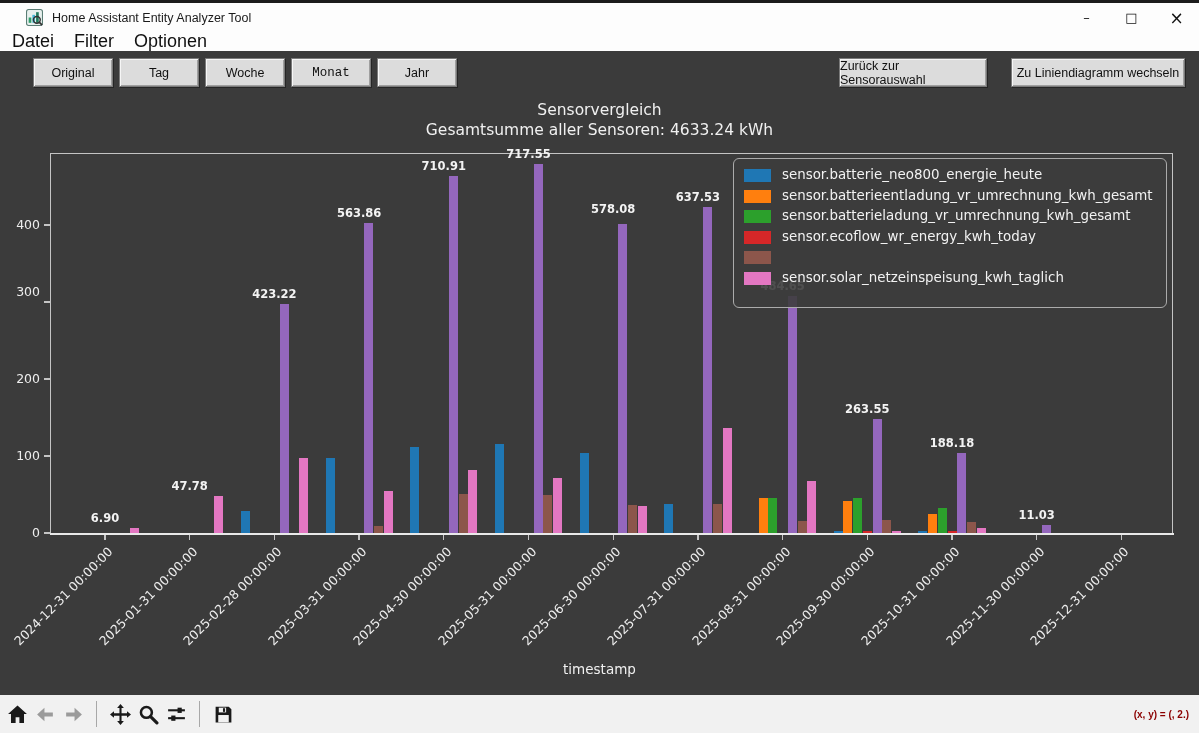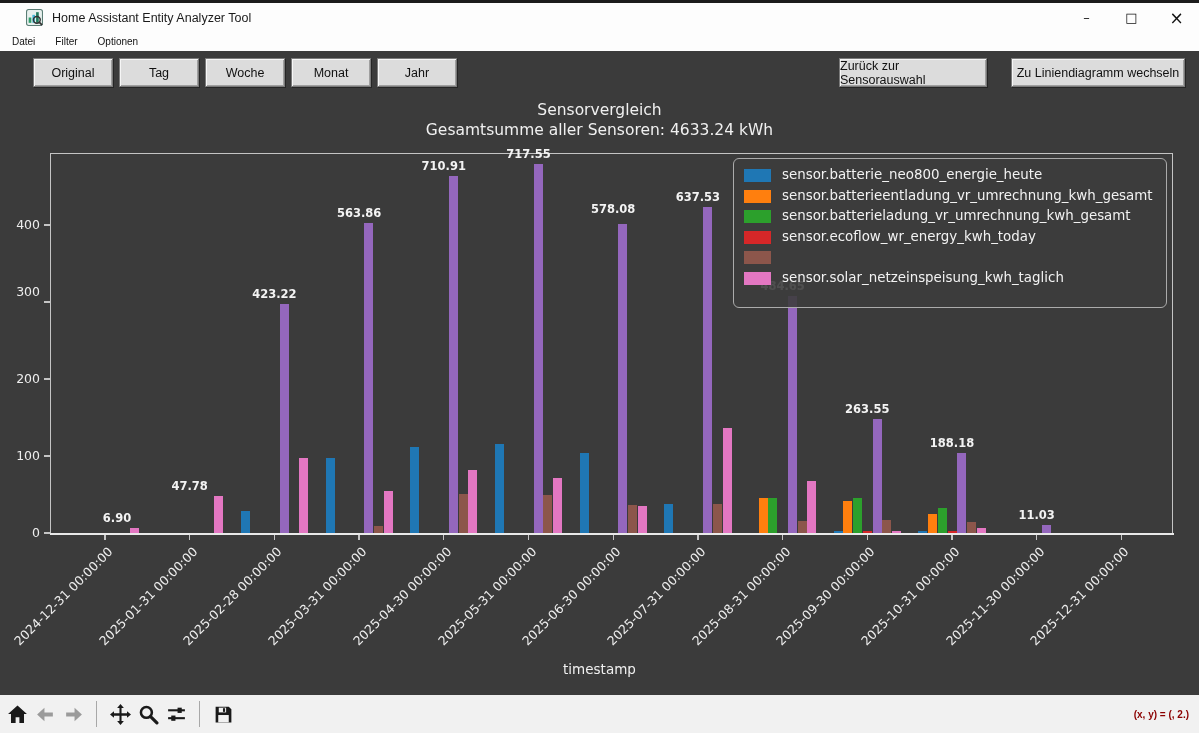--- a/index.html
+++ b/index.html
@@ -10,21 +10,21 @@
   .titlebar{position:absolute;top:3px;left:0;width:1199px;height:29px;background:#fdfdfd;
             display:flex;align-items:center;}
   .app-icon{margin-left:26px;width:17px;height:17px;display:inline-block;}
   .win-title{margin-left:9px;font-size:12.5px;color:#1a1a1a;}
   .win-controls{position:absolute;right:0;top:0;height:29px;display:flex;}
   .win-btn{width:45px;height:29px;display:flex;align-items:center;justify-content:center;
            font-size:13px;color:#111;font-family:"DejaVu Sans",sans-serif;}
   .win-btn.close{font-size:17px;}
   .menubar{position:absolute;top:32px;left:0;width:1199px;height:19px;background:#fdfdfd;
            display:flex;align-items:center;padding-left:2px;box-sizing:border-box;}
-  .menu-item{padding:0 10px;font-size:10px;color:#111;}
+  .menu-item{padding:0 10px;font-size:18px;color:#111;}
   
   .btn{position:absolute;top:58px;height:29px;background:#dcdcdc;border:1px solid #7a7a7a;
        box-shadow:inset 1px 1px 0 #f6f6f6,inset -1px -1px 0 #9f9f9f,1px 1px 0 rgba(0,0,0,.35);
        display:flex;align-items:center;justify-content:center;font-size:12.5px;color:#111;
        box-sizing:border-box;}
   
   .fig-text{position:absolute;left:0;width:1199px;text-align:center;color:#f0f0f0;
             font-family:"DejaVu Sans",sans-serif;}
   .fig-title{top:101px;font-size:15.5px;}
   .fig-subtitle{top:121px;font-size:15.5px;}
@@ -92,21 +92,21 @@
   <div class="menubar">
       <span class="menu-item">Datei</span>
       <span class="menu-item">Filter</span>
       <span class="menu-item">Optionen</span>
     </div>
 
   <div id="top-toolbar">
       <div class="btn" style="left: 33px; width: 80px;">Original</div>
       <div class="btn" style="left: 119px; width: 80px;">Tag</div>
       <div class="btn" style="left: 205px; width: 80px;">Woche</div>
-      <div class="btn" style="left: 291px; width: 80px;">Monat</div>
+      <div class="btn" style="left: 291px; width: 80px; font-family: Liberation Mono, monospace;">Monat</div>
       <div class="btn" style="left: 377px; width: 80px;">Jahr</div>
       <div class="btn" style="left: 839px; width: 148px;">Zurück zur Sensorauswahl</div>
       <div class="btn" style="left: 1011px; width: 174px;">Zu Liniendiagramm wechseln</div>
     </div>
 
   <div id="figure">
     <div class="fig-text fig-title">Sensorvergleich</div>
     <div class="fig-text fig-subtitle">Gesamtsumme aller Sensoren: 4633.24 kWh</div>
     <div class="plot-box"></div>
     <div class="axis-bottom"></div>
@@ -185,21 +185,21 @@
         <div class="bar" style="left: 214.3px; top: 496.209px; width: 9px; height: 36.7906px; background: rgb(227, 119, 194);"></div>
         <div class="bar" style="left: 299px; top: 458.31px; width: 9px; height: 74.69px; background: rgb(227, 119, 194);"></div>
         <div class="bar" style="left: 383.7px; top: 491.42px; width: 9px; height: 41.58px; background: rgb(227, 119, 194);"></div>
         <div class="bar" style="left: 468.4px; top: 469.86px; width: 9px; height: 63.14px; background: rgb(227, 119, 194);"></div>
         <div class="bar" style="left: 553.1px; top: 477.56px; width: 9px; height: 55.44px; background: rgb(227, 119, 194);"></div>
         <div class="bar" style="left: 637.8px; top: 506.05px; width: 9px; height: 26.95px; background: rgb(227, 119, 194);"></div>
         <div class="bar" style="left: 722.5px; top: 427.51px; width: 9px; height: 105.49px; background: rgb(227, 119, 194);"></div>
         <div class="bar" style="left: 807.2px; top: 480.64px; width: 9px; height: 52.36px; background: rgb(227, 119, 194);"></div>
         <div class="bar" style="left: 891.9px; top: 530.69px; width: 9px; height: 2.31px; background: rgb(227, 119, 194);"></div>
         <div class="bar" style="left: 976.6px; top: 527.61px; width: 9px; height: 5.39px; background: rgb(227, 119, 194);"></div>
-        <div class="bar-label" style="left: 105px; top: 510.687px; margin-left: 12px;">6.90</div>
+        <div class="bar-label" style="left: 105px; top: 510.687px;">6.90</div>
         <div class="bar-label" style="left: 189.7px; top: 479.209px;">47.78</div>
         <div class="bar-label" style="left: 274.4px; top: 287.31px;">423.22</div>
         <div class="bar-label" style="left: 359.1px; top: 205.69px;">563.86</div>
         <div class="bar-label" style="left: 443.8px; top: 158.72px;">710.91</div>
         <div class="bar-label" style="left: 528.5px; top: 147.17px;">717.55</div>
         <div class="bar-label" style="left: 613.2px; top: 202px;">578.08</div>
         <div class="bar-label" style="left: 697.9px; top: 189.52px;">637.53</div>
         <div class="bar-label" style="left: 782.6px; top: 278.84px;">484.65</div>
         <div class="bar-label" style="left: 867.3px; top: 402.04px;">263.55</div>
         <div class="bar-label" style="left: 952px; top: 435.92px;">188.18</div>

